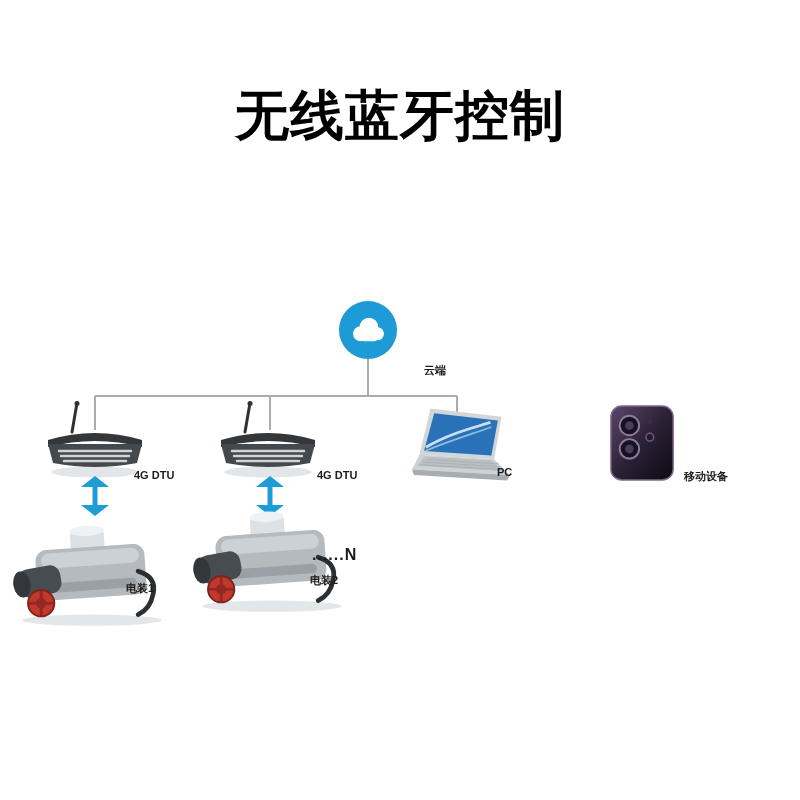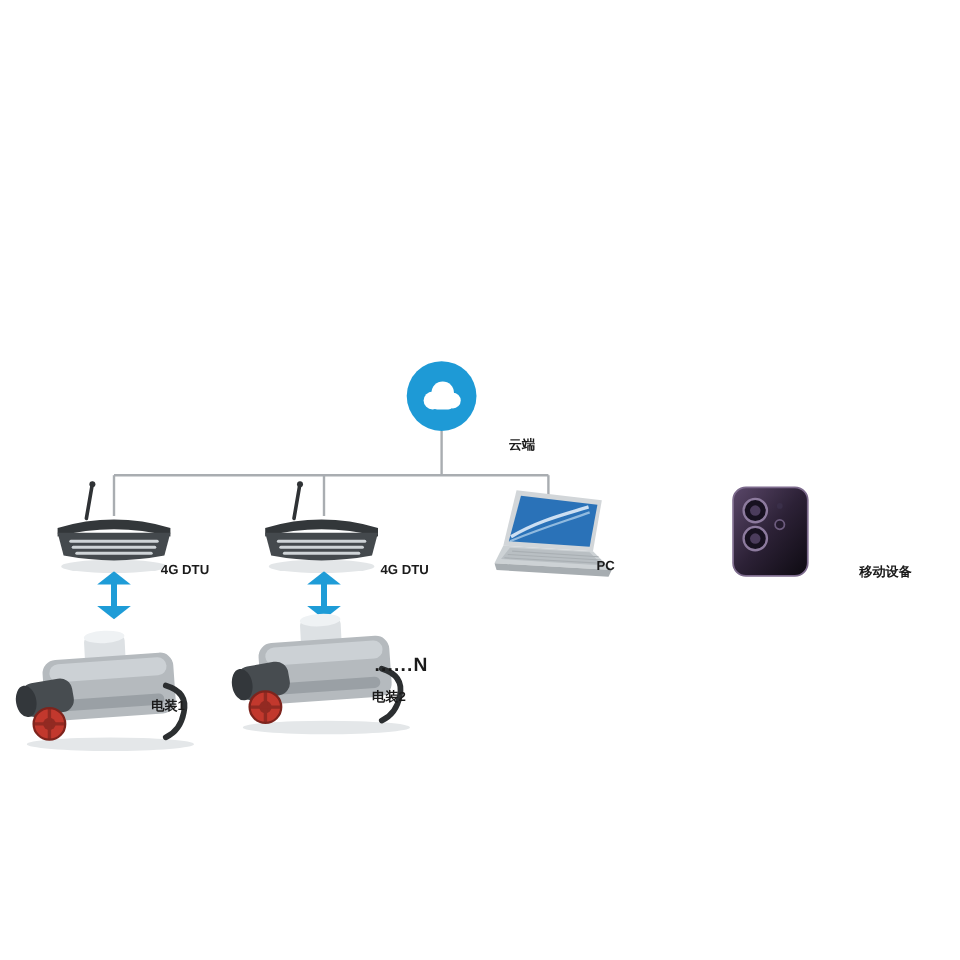--- a/index.html
+++ b/index.html
@@ -26,20 +26,21 @@
   }
   .connectors { position:absolute; left:0; top:0; pointer-events:none; }
   .connector-line path { stroke:var(--connector,#a9adb1); }
   .blue { fill:var(--link,#1e9cd7); }
 </style>
 </head>
 <body>
 
 <div class="canvas">
 
+  <h1 class="title">无线蓝牙控制</h1>
 
   <svg class="connectors" width="800" height="800" viewBox="0 0 800 800">
     <g class="connector-line" stroke-width="2" fill="none">
       <path d="M368 359 V396"></path>
       <path d="M95 396 H457"></path>
       <path d="M95 396 V430"></path>
       <path d="M270 396 V430"></path>
       <path d="M457 396 V414"></path>
     </g>
   </svg>
@@ -172,15 +173,15 @@
       </linearGradient>
     </defs>
     <rect x="3" y="2" width="64" height="76" rx="11" fill="url(#phoneg)" stroke="#7d6b8d" stroke-width="1.5"></rect>
     <circle cx="22" cy="22" r="10" fill="#171120" stroke="#8d7b9e" stroke-width="2"></circle>
     <circle cx="22" cy="22" r="4.5" fill="#4b3c5c"></circle>
     <circle cx="22" cy="46" r="10" fill="#171120" stroke="#8d7b9e" stroke-width="2"></circle>
     <circle cx="22" cy="46" r="4.5" fill="#4b3c5c"></circle>
     <circle cx="43" cy="34" r="4" fill="#241b2e" stroke="#6d5c7e" stroke-width="1.5"></circle>
     <circle cx="43" cy="18" r="2.5" fill="#3a2f49"></circle>
   </svg>
-  <span class="label" style="left:716px; top:428px; font-weight:600;">移动设备</span>
+  <span class="label" style="left:684px; top:428px; font-weight:600;">移动设备</span>
 
 </div>
 
 </body></html>

